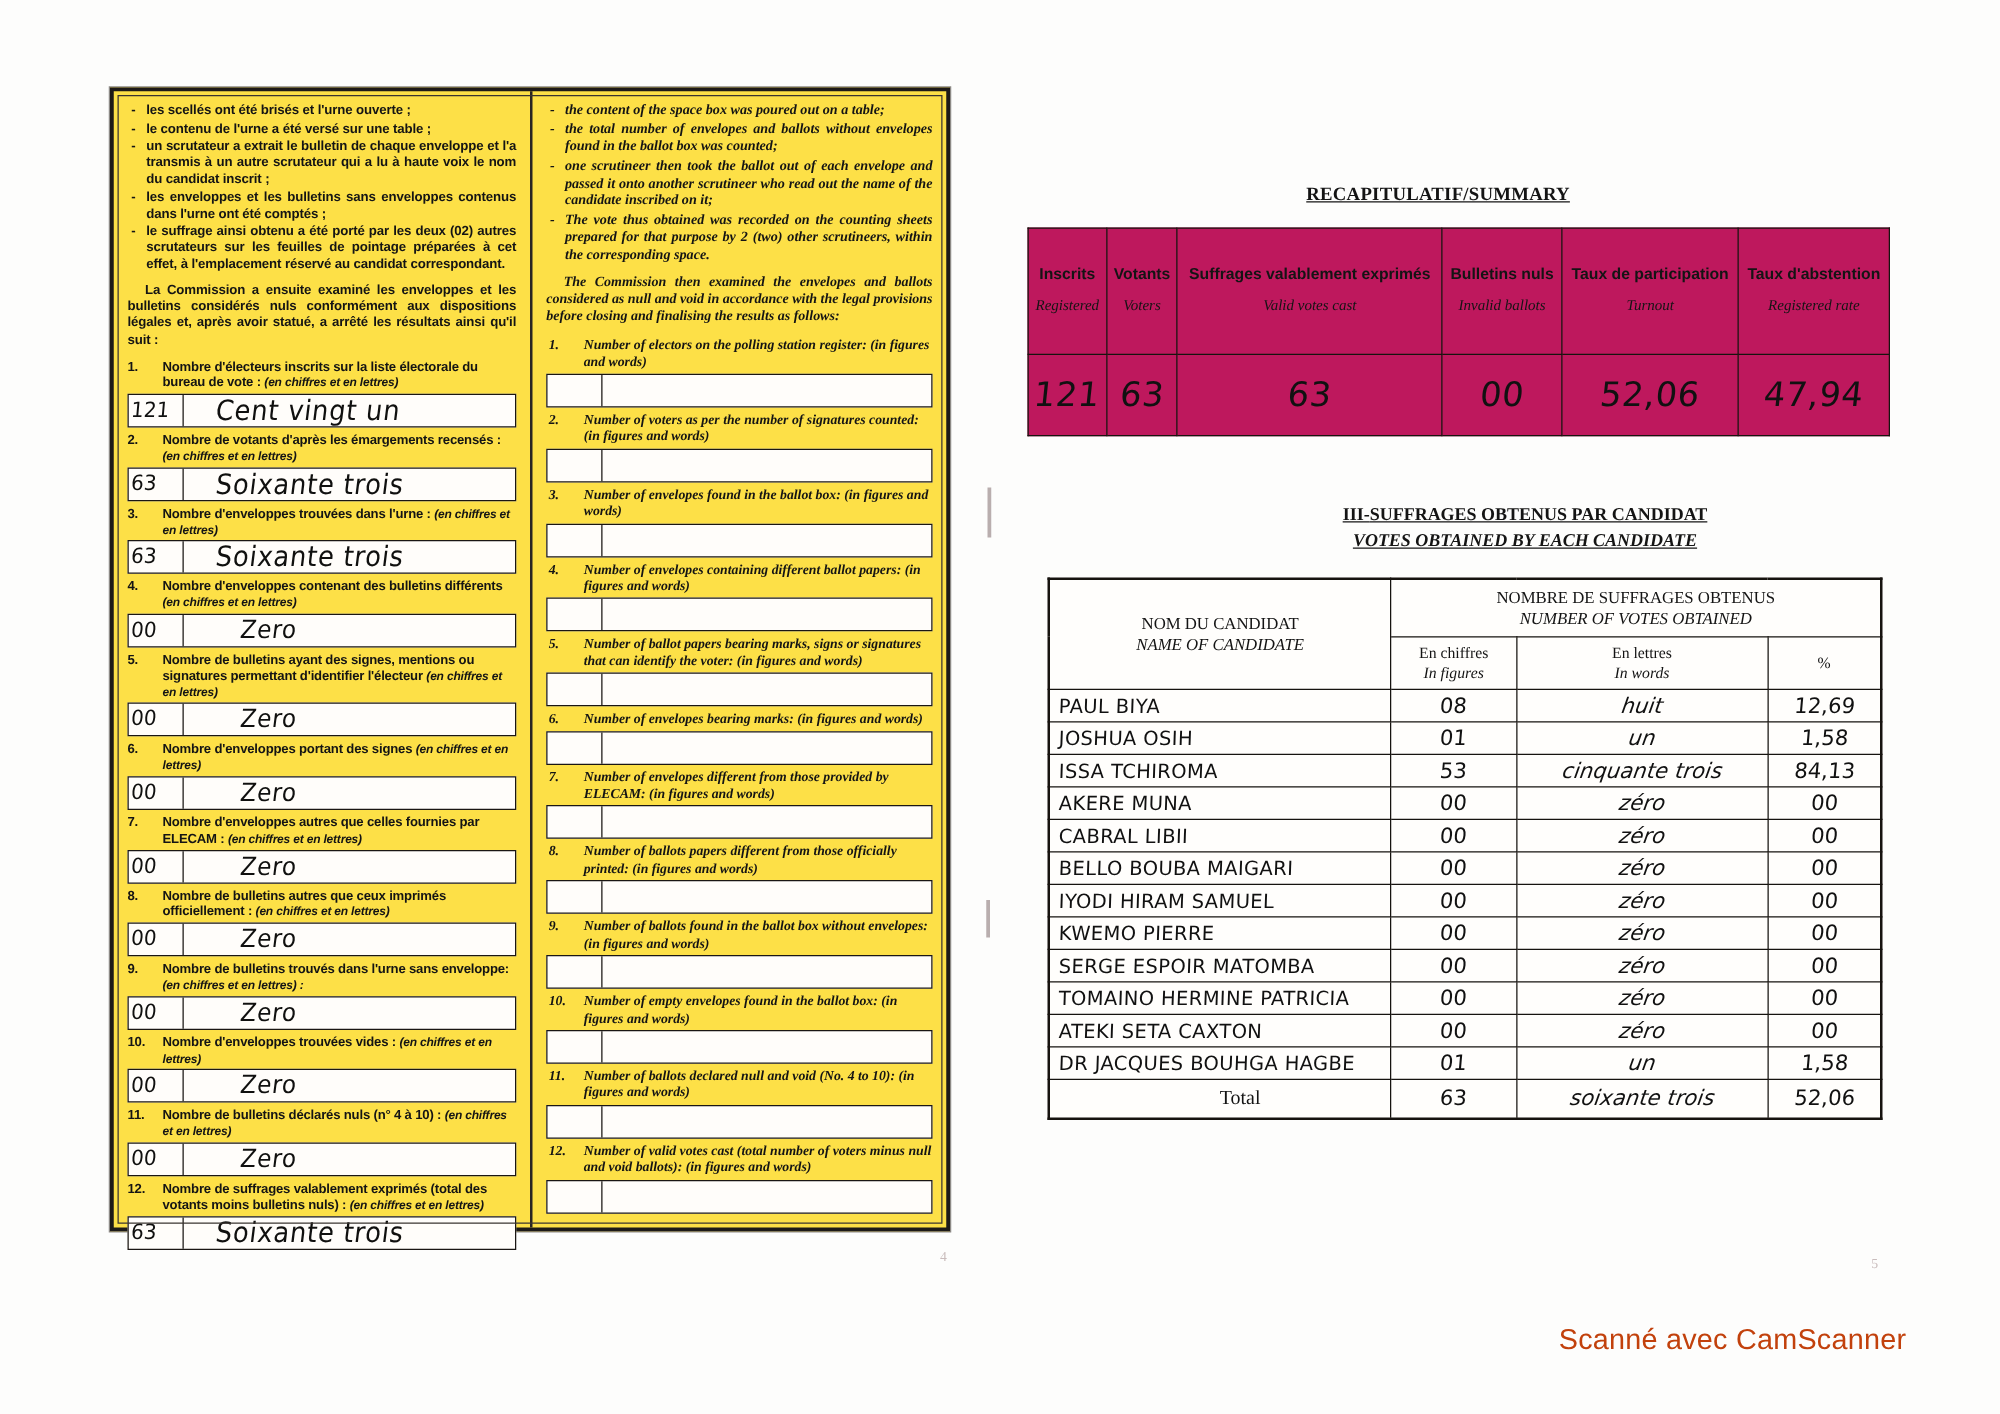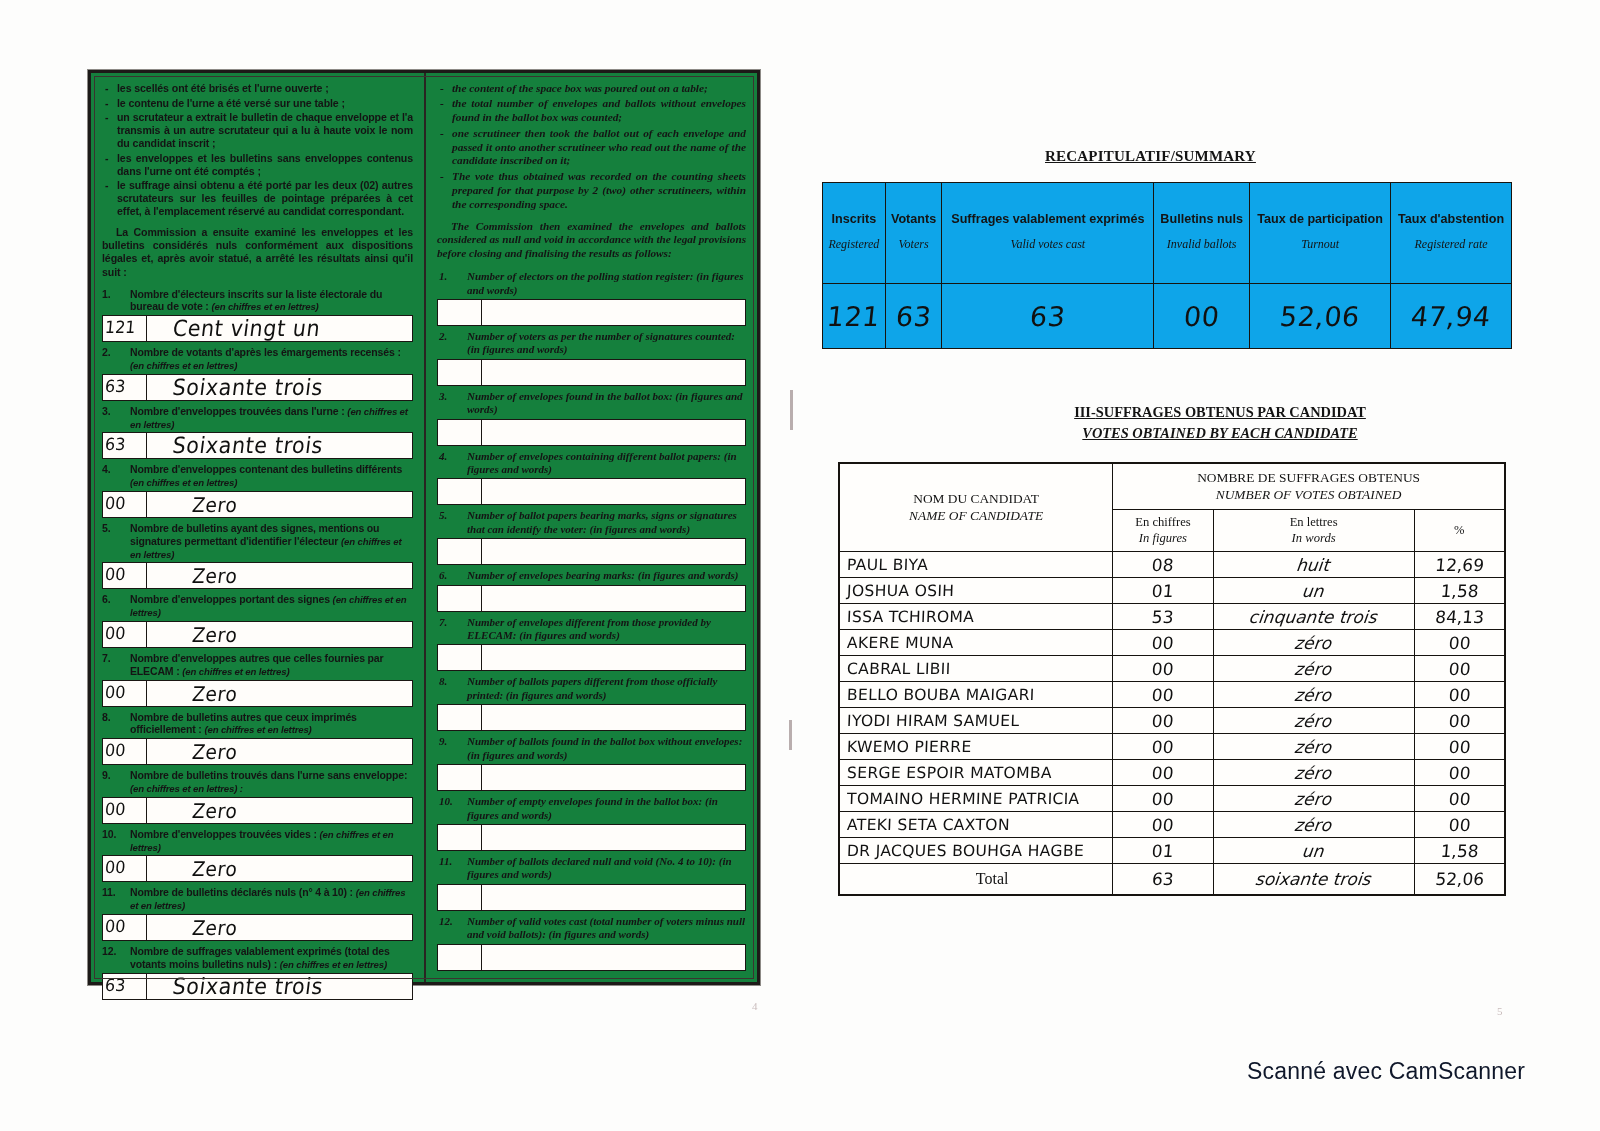--- a/index.html
+++ b/index.html
@@ -10,21 +10,21 @@
     font-family:"Liberation Serif", serif;
     color:#141414;
     overflow:hidden;
     position:relative;
   }
   .page{position:absolute;inset:0;}
 
   
   .form-page{
     position:absolute;left:88px;top:70px;width:672px;height:915px;
-    background:#15803d;
+    background:#fde047;
     border:3px solid #1d1a18;
     box-shadow:0 0 0 1px #8d8a86;
     box-sizing:border-box;
     display:flex;
   }
   .form-page::after{
     content:"";position:absolute;inset:3px;border:1px solid #3a3430;pointer-events:none;
   }
   .col{
     box-sizing:border-box;
@@ -76,21 +76,21 @@
   
   .right{position:absolute;left:800px;top:0;width:800px;height:1131px;}
 
   .rec-title{
     position:absolute;left:245px;top:148px;
     font-family:"Liberation Serif",serif;font-weight:bold;font-size:15px;
     text-decoration:underline;letter-spacing:.2px;
   }
   table.summary{
     position:absolute;left:22px;top:182px;width:690px;
-    border-collapse:collapse;background:#0ea5e9;
+    border-collapse:collapse;background:#be185d;
   }
   table.summary th,table.summary td{
     border:1.3px solid #17140f;
     text-align:center;vertical-align:middle;
   }
   table.summary th{
     padding:10px 4px 12px 4px;height:78px;
     font-family:"Liberation Sans",sans-serif;
     font-size:12.6px;font-weight:bold;line-height:1.24;
   }
@@ -138,21 +138,21 @@
   .cell-hw.words{justify-content:center;font-size:17px;transform:skewX(-9deg);font-style:italic;}
   .cell-hw.pct{justify-content:center;font-size:17px;transform:skewX(-5deg);}
   .row-total td.total-label{
     text-align:center;font-family:"Liberation Serif",serif;font-size:16px;padding-left:32px;
   }
   .row-total{height:32px;}
   .row-total td{height:32px;}
 
   .camscanner{
     position:absolute;left:1247px;top:1058px;
-    font-family:"Liberation Sans",sans-serif;font-size:23px;color:#0f172a;
+    font-family:"Liberation Sans",sans-serif;font-size:23px;color:#c2410c;
     letter-spacing:.2px;
   }
   .pagenum{
     position:absolute;font-family:"Liberation Serif",serif;font-size:11px;color:#c9bcbc;
   }
   .pn-left{left:752px;top:1000px;}
   .pn-right{left:1497px;top:1005px;}
   .edge-mark{position:absolute;width:3px;background:#b9aeae;}
   .em1{left:790px;top:390px;height:40px;}
   .em2{left:789px;top:720px;height:30px;}

